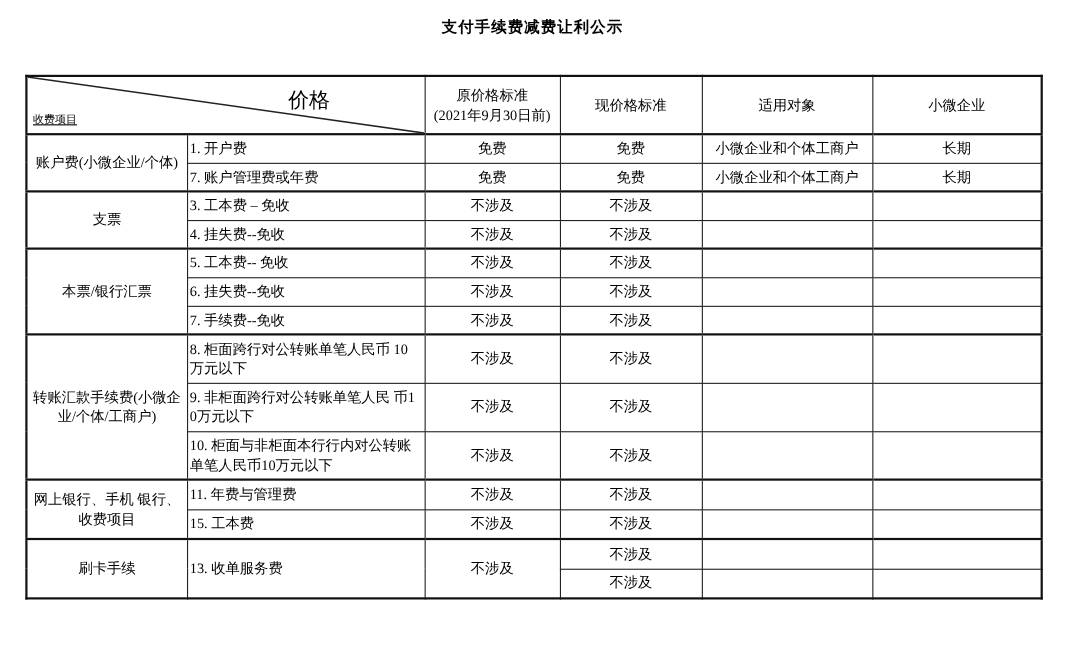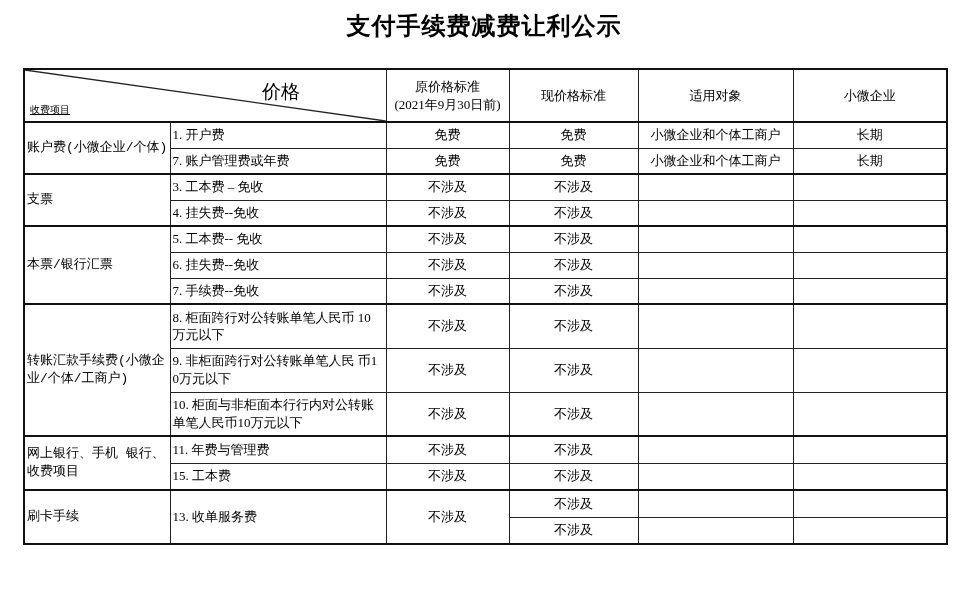--- a/index.html
+++ b/index.html
@@ -18,21 +18,21 @@
     height: 590px;
     overflow: hidden;
     background: #ffffff;
   }
   .title {
     position: absolute;
     top: 12px;
     left: 0;
     width: 968px;
     text-align: center;
-    font-size: 24px;
+    font-size: 14px;
     font-weight: bold;
     letter-spacing: 1px;
     line-height: 28px;
   }
   table.fee-table {
     position: absolute;
     left: 23px;
     top: 68px;
     width: 923px;
     border-collapse: collapse;
@@ -49,21 +49,21 @@
     word-break: break-all;
   }
   tr.head { height: 53px; }
   tr.h-n  { height: 26px; }
   tr.h-t  { height: 44px; }
   tr.h-b  { height: 27px; }
   tr.sec > td { border-top: 2px solid #111111; }
   tr.head > td { border-bottom: 2px solid #111111; }
   td.c-center { text-align: center; }
   td.c-item   { text-align: left; padding: 1px 4px; }
-  td.c-group  { padding: 1px 5px; font-family: Liberation Mono, monospace; }
+  td.c-group  { text-align: center; padding: 1px 5px; }
   td.diag {
     position: relative;
     padding: 0;
   }
   td.diag svg {
     position: absolute;
     left: 0; top: 0;
     width: 100%; height: 100%;
     display: block;
   }

